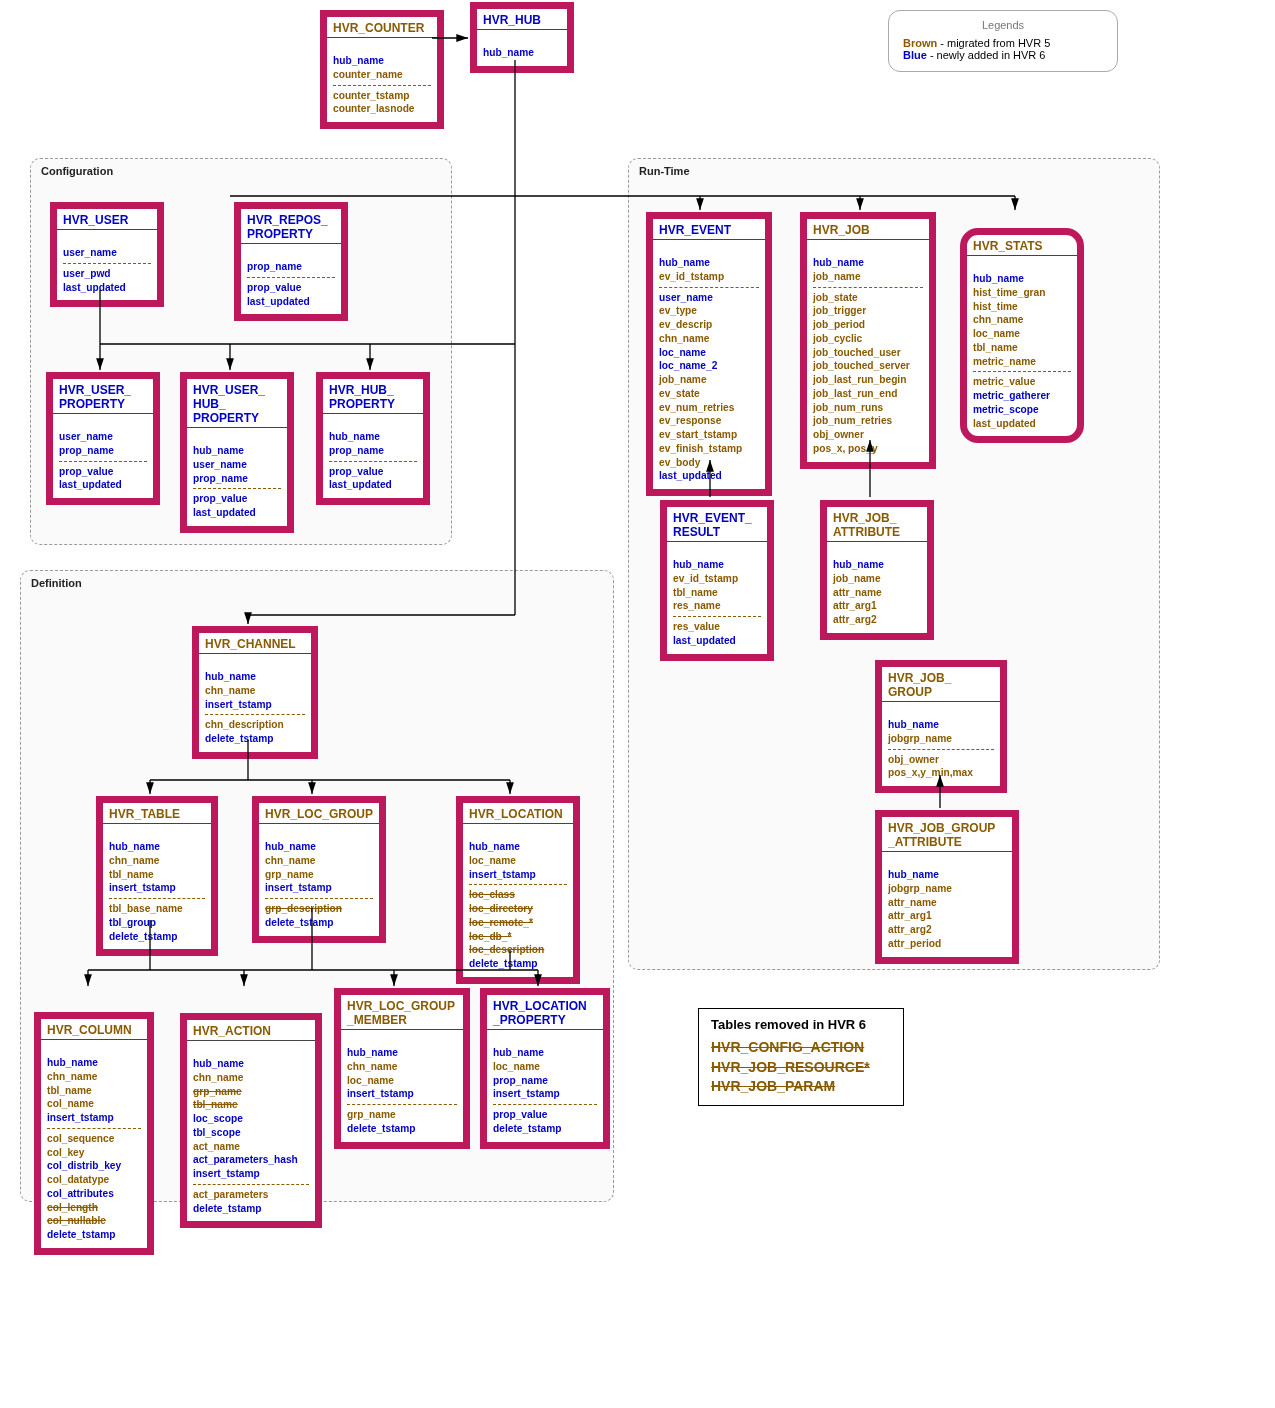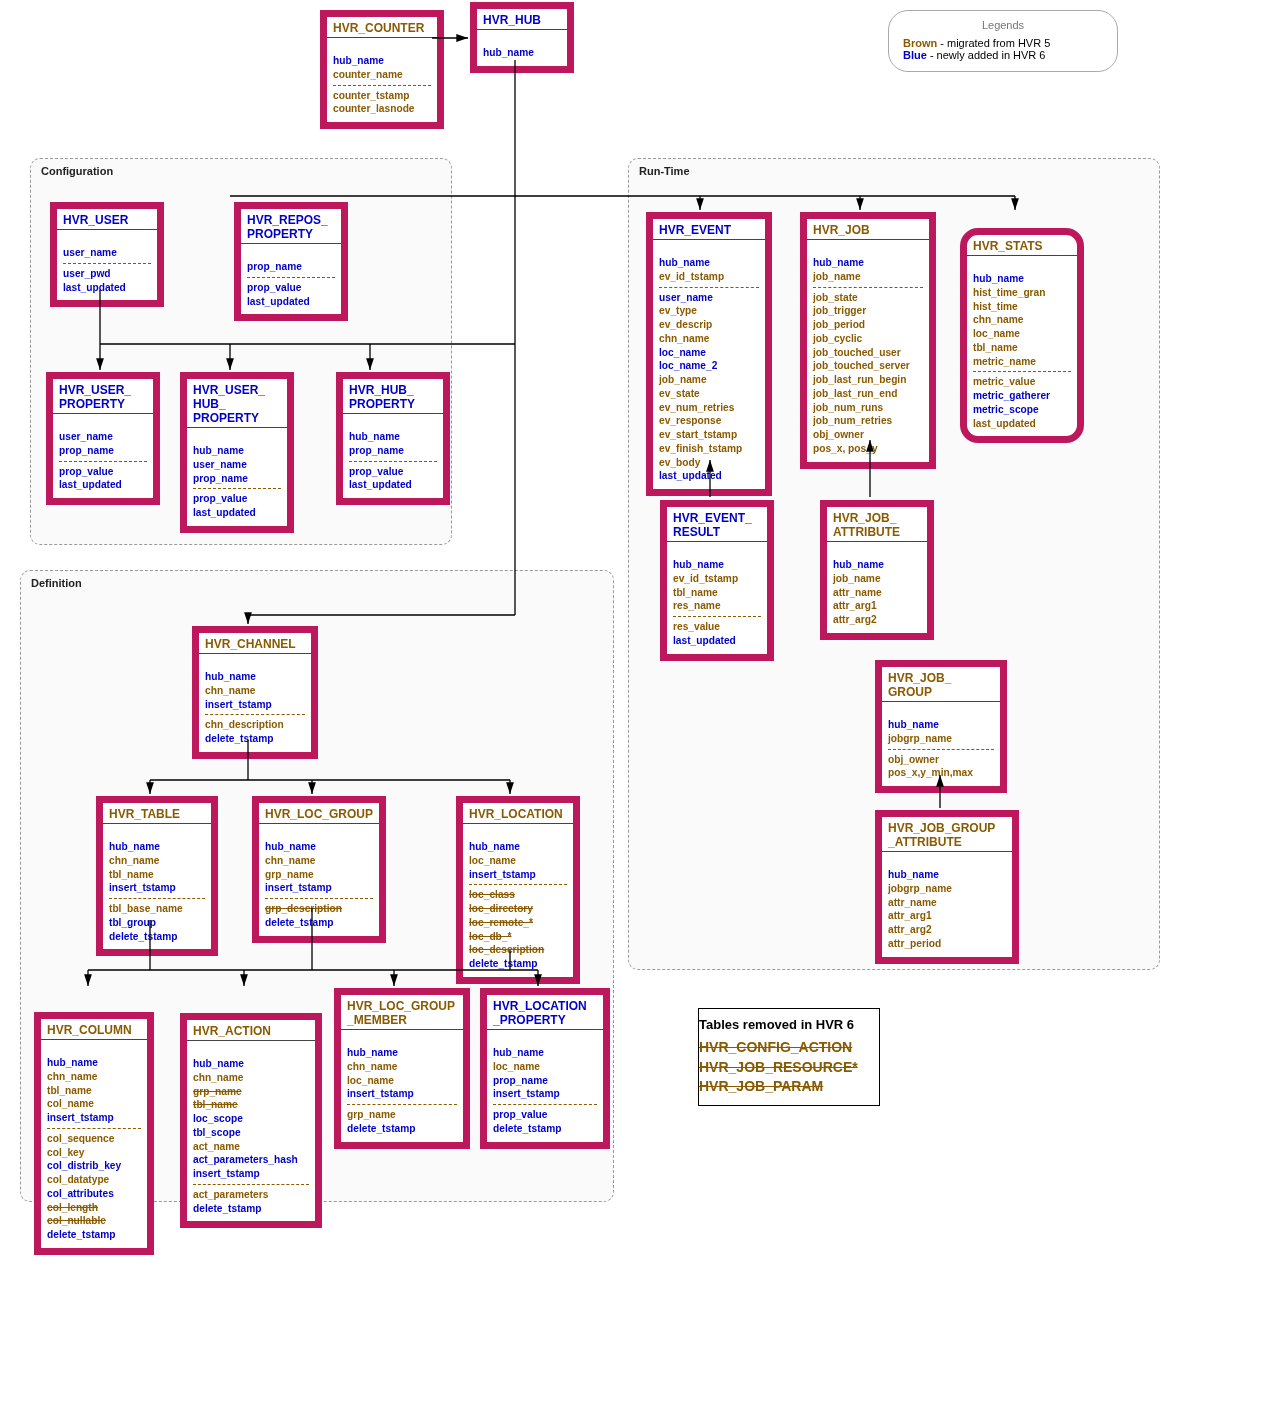--- a/index.html
+++ b/index.html
@@ -43,35 +43,35 @@
   .table-title.blue { color: #0000c8; }
   .cols { padding: 4px 6px 6px 6px; margin-top: 12px; }
   .col { font-size: 10.2px; font-weight: bold; line-height: 1.35; white-space: nowrap; }
   .col.brown { color: #8a5a00; }
   .col.blue  { color: #0000c8; }
   .col.strike { text-decoration: line-through; }
   .sep { border-top: 1px dashed #8a5a00; margin: 3px 0; height:0; }
   .legends {
     position: absolute;
     border: 1px solid #aaa;
-    border-radius: 20px;
+    border-radius: 12px;
     background: #fff;
     padding: 8px 14px 10px 14px;
     font-size: 11px;
   }
   .legends-title { text-align:center; color:#777; font-size:11px; margin-bottom:6px;}
   .legends .brown { color:#8a5a00; font-weight:bold;}
   .legends .blue  { color:#0000c8; font-weight:bold;}
   svg.connectors {
     position:absolute; left:0; top:0; width:1275px; height:1408px;
     pointer-events:none;
   }
   .removed-box {
     position:absolute; border:1px solid #000; background:#fff;
-    padding:8px 0;
+    padding:8px 12px;
   }
   .removed-title { font-weight:bold; font-size:13px; margin-bottom:6px;}
   .removed-item { color:#8a5a00; font-weight:bold; text-decoration:line-through; font-size:14px; line-height:1.4;}
 </style>
 </head>
 <body>
 
 <div class="legends" style="left:888px; top:10px; width:200px;">
   <div class="legends-title">Legends</div>
   <div><span class="brown">Brown</span><span> - migrated from HVR 5</span></div>
@@ -148,21 +148,21 @@
 PROPERTY</div>
     <div class="cols">
       <div class="col blue">hub_name</div>
       <div class="col blue">user_name</div>
       <div class="col blue">prop_name</div>
       <div class="sep"></div>
       <div class="col blue">prop_value</div>
       <div class="col blue">last_updated</div>
     </div>
   </div>
-<div class="table-box" style="left:336px; top:372px; width:100px;">
+<div class="table-box" style="left:316px; top:372px; width:100px;">
     <div class="table-title blue">HVR_HUB_
 PROPERTY</div>
     <div class="cols">
       <div class="col blue">hub_name</div>
       <div class="col blue">prop_name</div>
       <div class="sep"></div>
       <div class="col blue">prop_value</div>
       <div class="col blue">last_updated</div>
     </div>
   </div>

